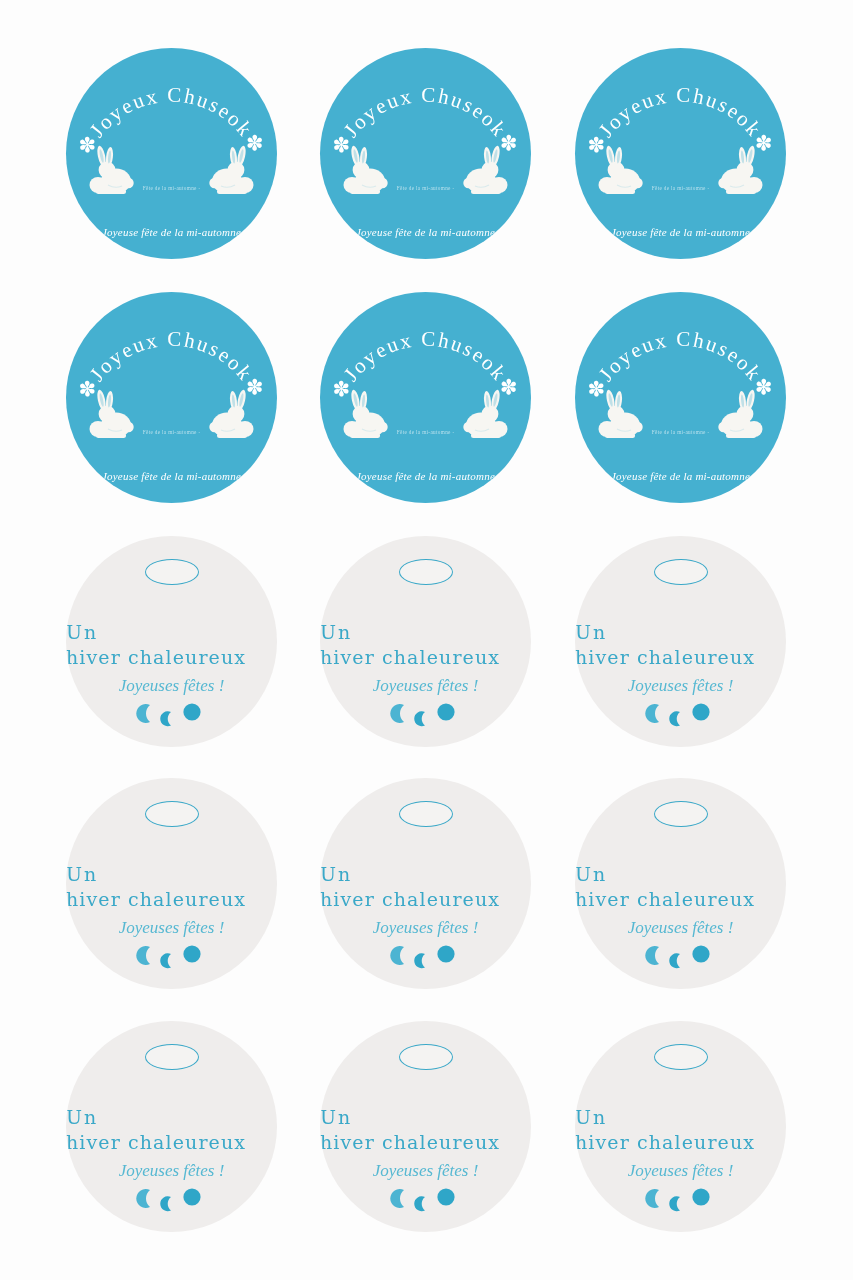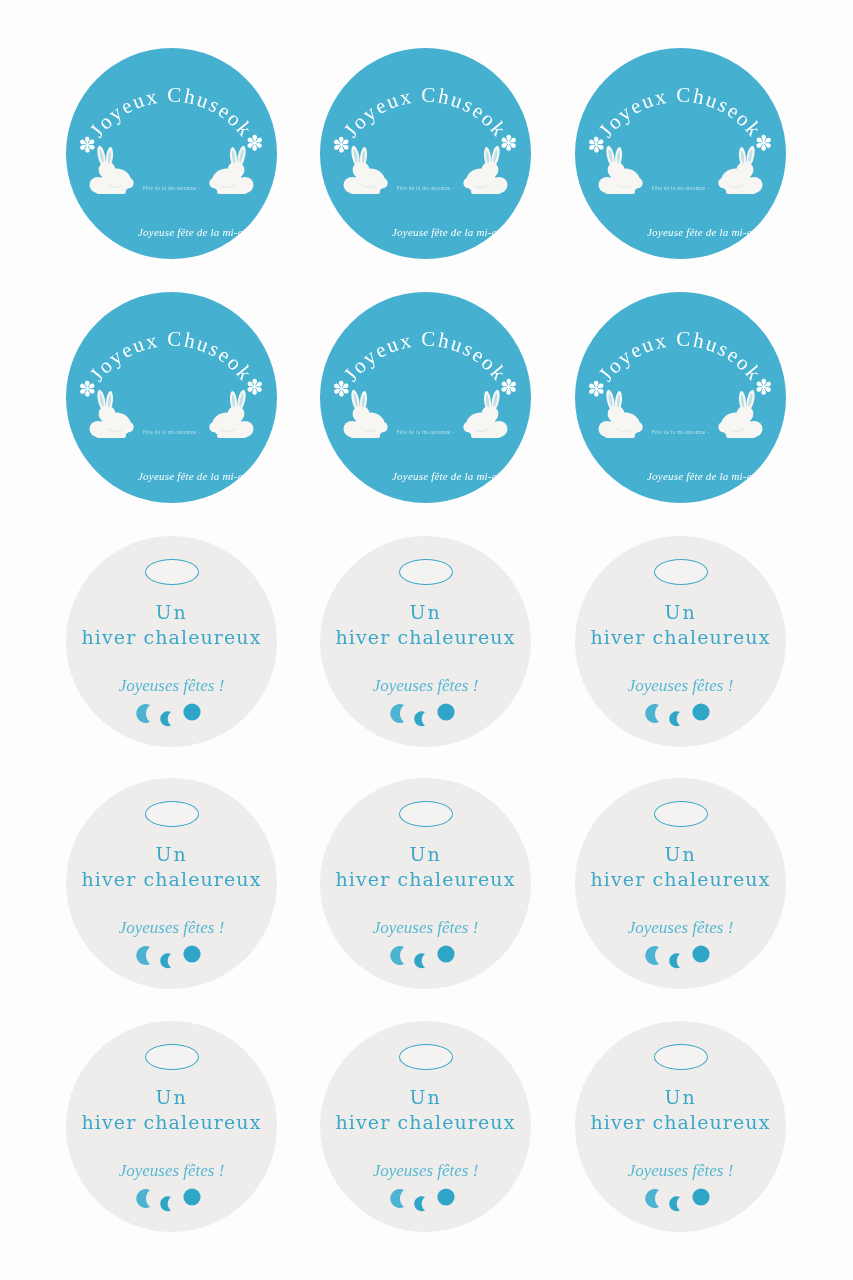--- a/index.html
+++ b/index.html
@@ -78,21 +78,21 @@
   .chuseok .center-note .sub {
     font-size: 4px;
     opacity: 0.75;
   }
 
   .chuseok .bottom-line {
     position: absolute;
     top: 178px;
     left: 0;
     width: 211px;
-    text-align: right;
+    text-align: center;
     color: #ffffff;
     font-size: 11px;
     font-style: italic;
     font-family: "Liberation Serif", serif;
     letter-spacing: 0.2px;
   }
 
   
   .winter {
     width: 211px;
@@ -106,24 +106,24 @@
     transform: translateX(-50%);
     width: 54px;
     height: 26px;
     border: 1.6px solid #3aa8c8;
     border-radius: 50%;
     box-sizing: border-box;
     background: rgba(255,255,255,0.35);
   }
   .winter .headline {
     position: absolute;
-    top: 64px;
+    top: 84px;
     left: 0;
     width: 211px;
-    text-align: center;
+    text-align: left;
     color: #3aa8c8;
     font-size: 19px;
     line-height: 1.3;
     font-family: "DejaVu Serif", serif;
     letter-spacing: 1.1px;
   }
   .winter .headline .l1 { display: block; letter-spacing: 2px; }
   .winter .headline .l2 { display: block; }
 
   .winter .greeting {

